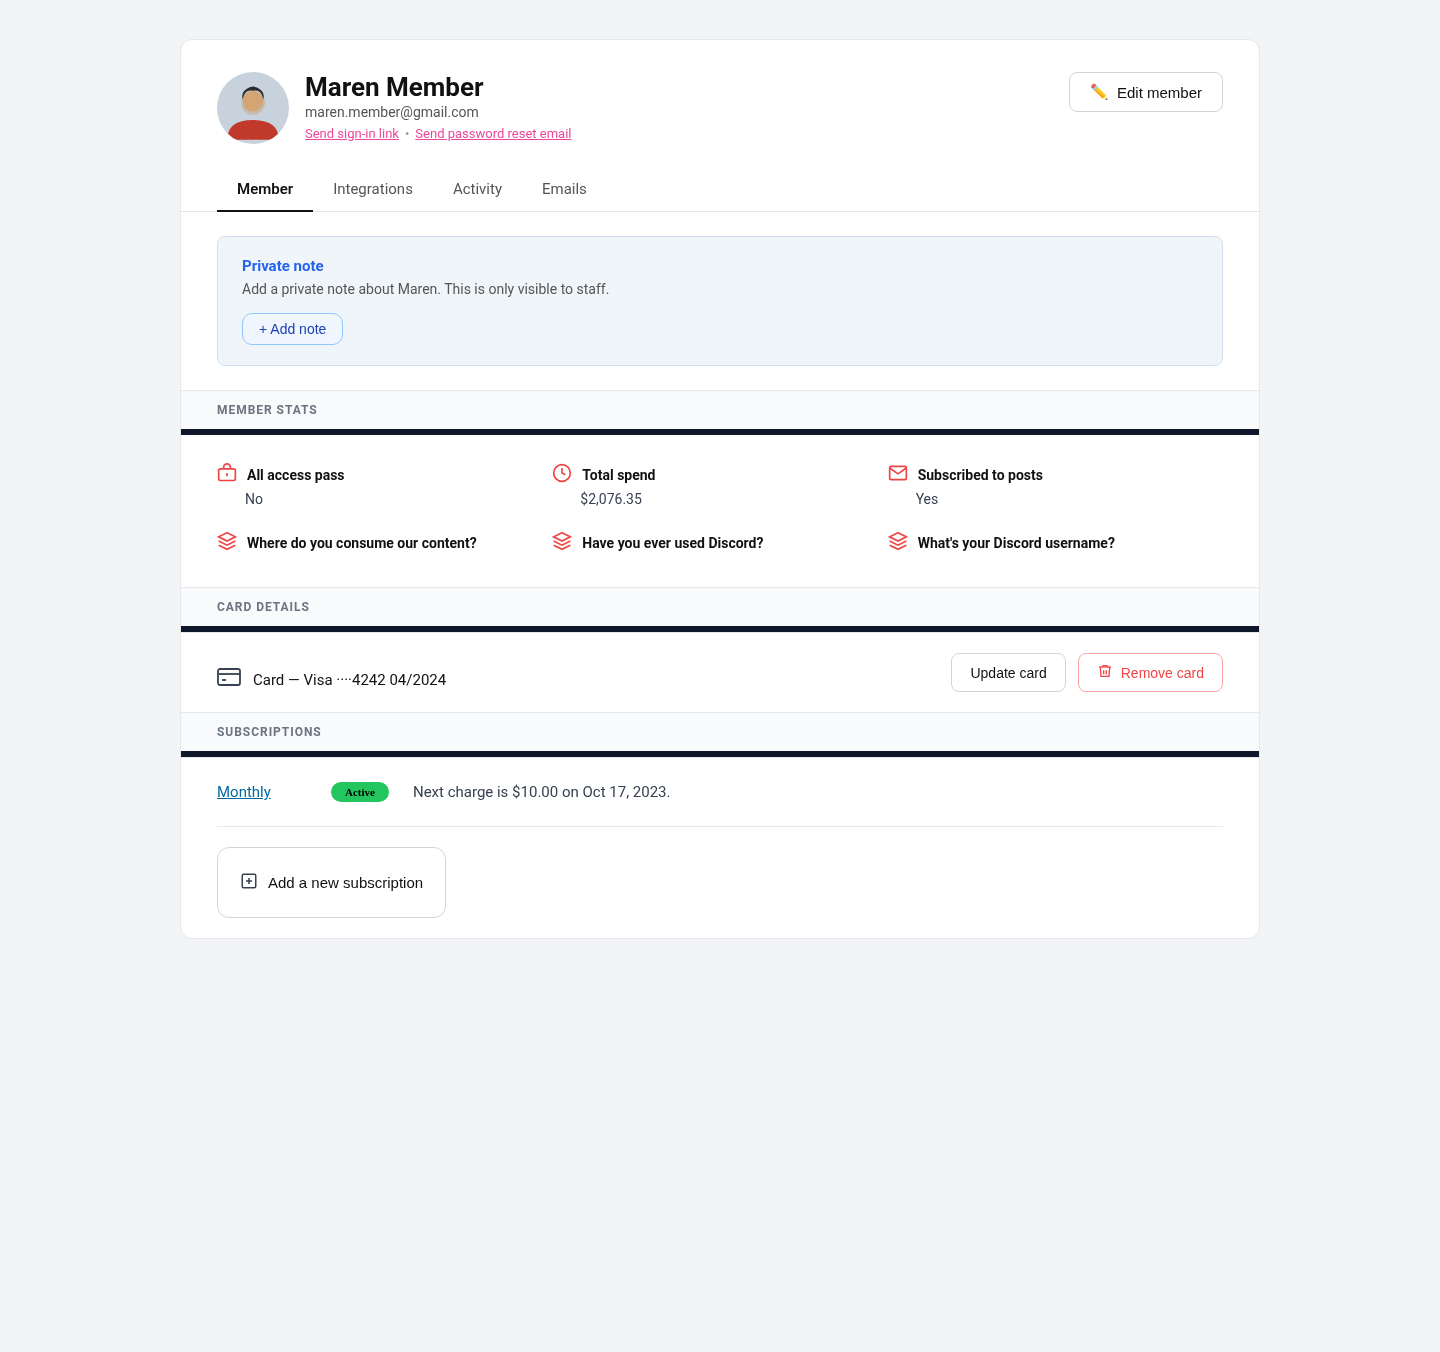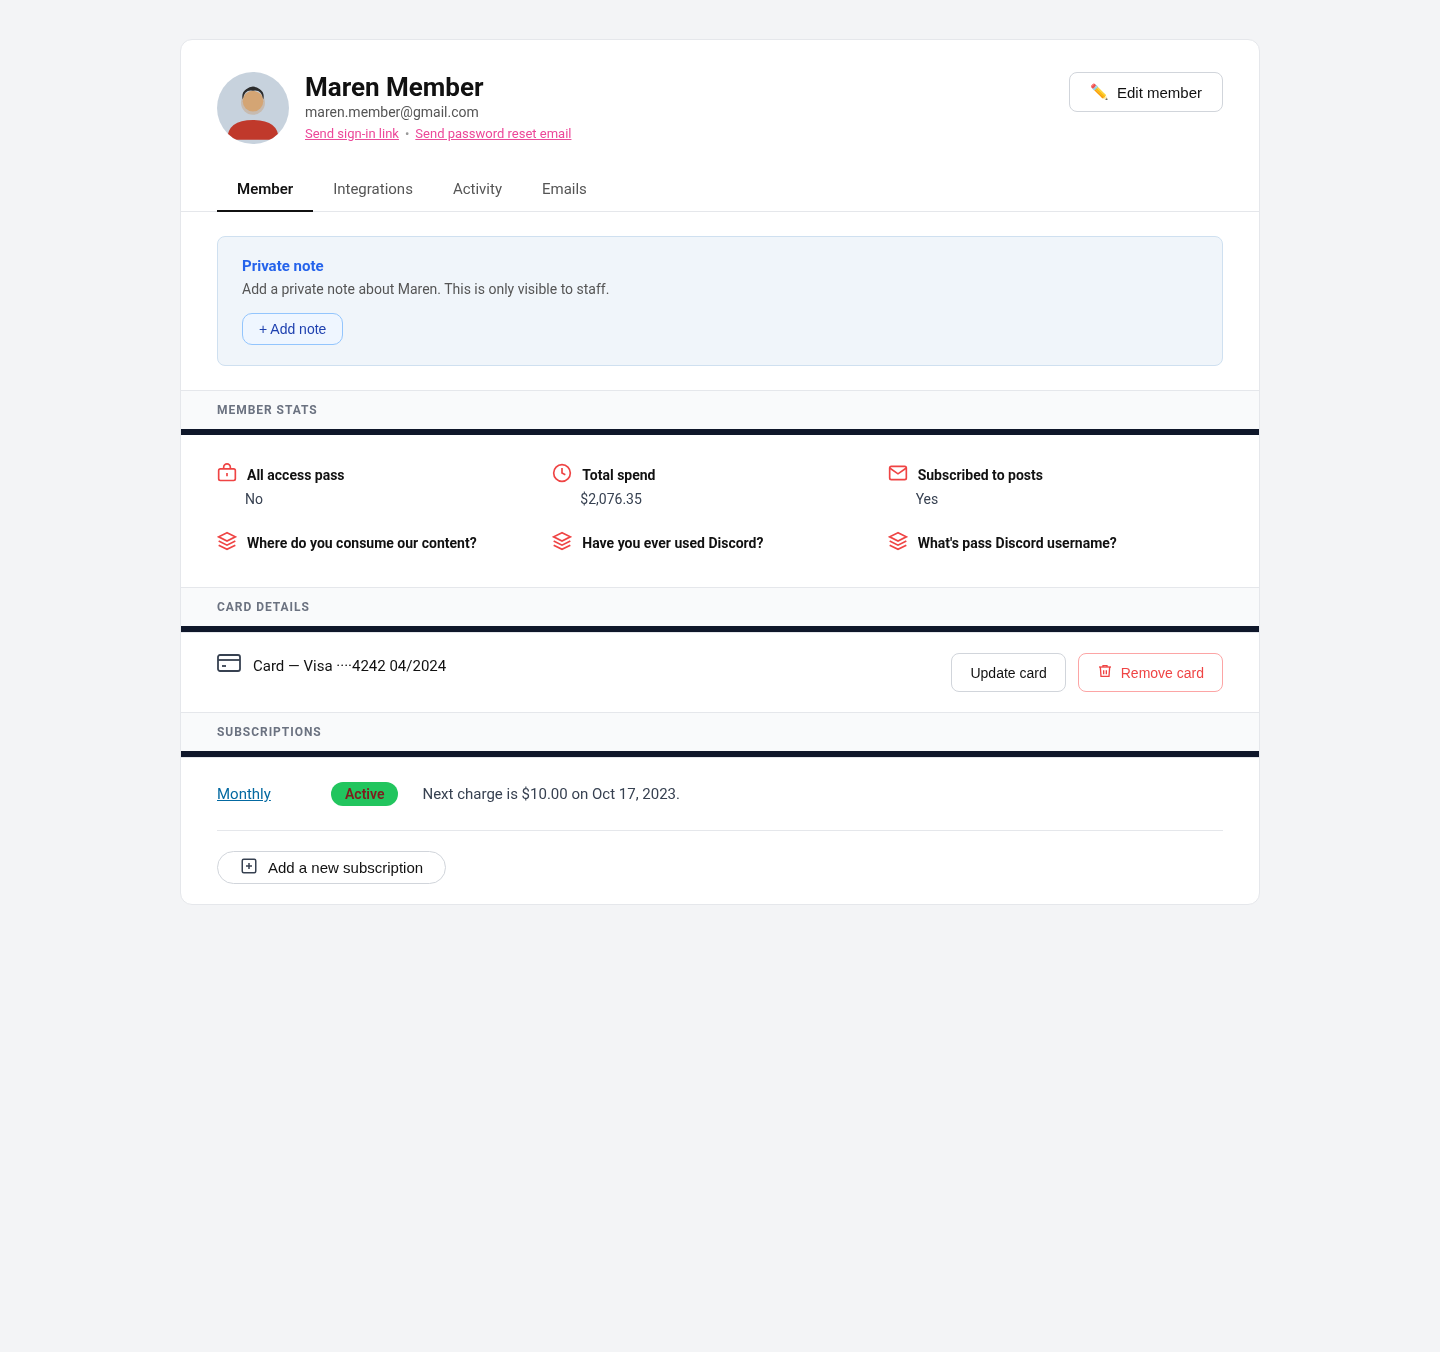--- a/index.html
+++ b/index.html
@@ -176,21 +176,21 @@
     }
     .stat-value {
       font-size: 14px;
       color: #374151;
       margin-left: 28px;
     }
     
     .card-details-section {
       padding: 20px 36px;
       display: flex;
-      align-items: flex-start;
+      align-items: flex-end;
       justify-content: space-between;
       border-top: 1px solid #e5e7eb;
     }
     .card-info {
       display: flex;
       align-items: center;
       gap: 12px;
       font-size: 15px;
       color: #111;
     }
@@ -235,41 +235,42 @@
     }
     .sub-name {
       font-size: 15px;
       text-decoration: underline;
       color: #0369a1;
       min-width: 90px;
       cursor: pointer;
     }
     .active-badge {
       background: #22c55e;
-      color: #7f1d1d;
+      color: #000000;
       border-radius: 20px;
       padding: 4px 14px;
-      font-size: 14px;
+      font-size: 11px;
       font-weight: 600;
+      font-family: Liberation Serif, serif;
     }
     .sub-desc {
       font-size: 15px;
       color: #374151;
     }
     .sub-divider {
       border: none;
       border-top: 1px solid #e5e7eb;
       margin: 0 36px;
     }
     .add-sub-btn {
       margin: 20px 36px;
       border: 1px solid #d1d5db;
       background: #fff;
-      border-radius: 20px;
-      padding: 5px 22px;
+      border-radius: 12px;
+      padding: 24px 22px;
       font-size: 15px;
       font-weight: 500;
       cursor: pointer;
       color: #111;
       display: inline-flex;
       align-items: center;
       gap: 10px;
     }
   </style>
 </head>
@@ -398,21 +399,21 @@
     </div>
     <div class="stat-item">
       <div class="stat-label-row">
         <span class="stat-icon">
           <svg width="20" height="20" viewBox="0 0 24 24" fill="none" stroke="#ef4444" stroke-width="2">
               <polygon points="12,2 2,7 12,12 22,7"></polygon>
               <polyline points="2,17 12,22 22,17"></polyline>
               <polyline points="2,12 12,17 22,12"></polyline>
             </svg>
         </span>
-        <span class="stat-label">What's pass Discord username?</span>
+        <span class="stat-label">What's your Discord username?</span>
       </div>
       <div class="stat-value"></div>
     </div>
   </div>
 
   
   <div class="section-header">CARD DETAILS</div>
   <div class="card-details-section">
     <div class="card-info">
       <span class="card-icon">

